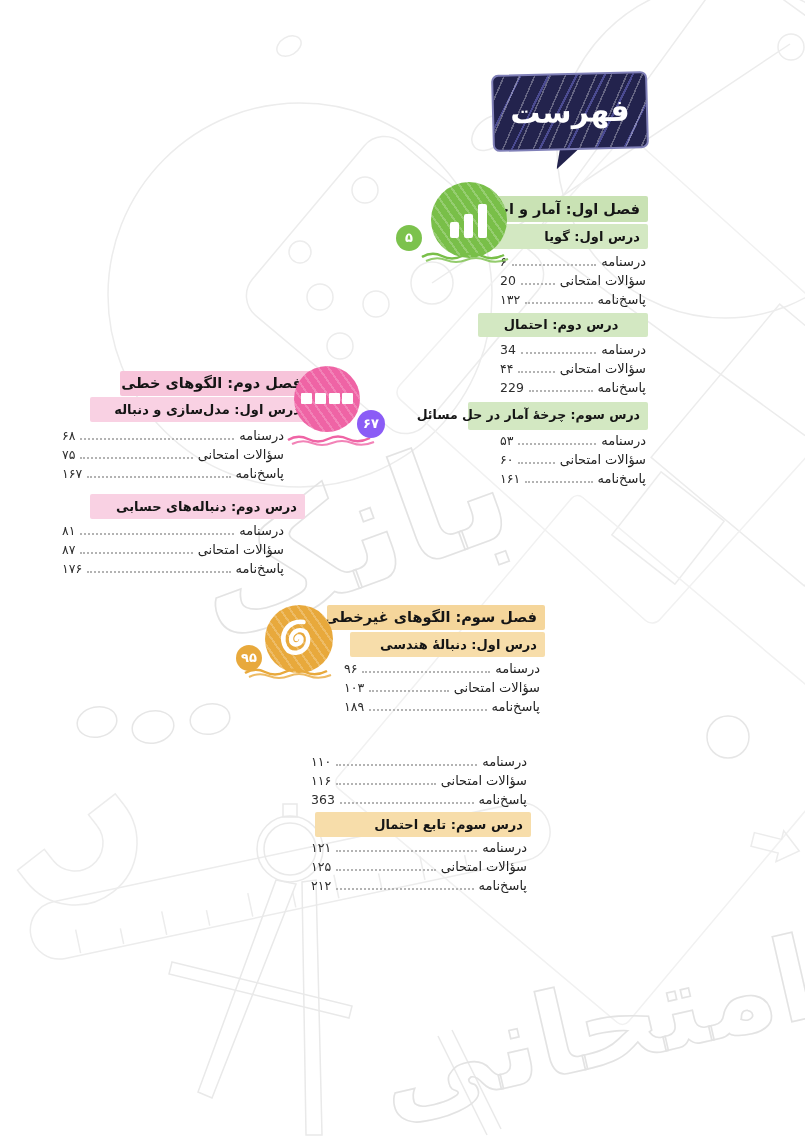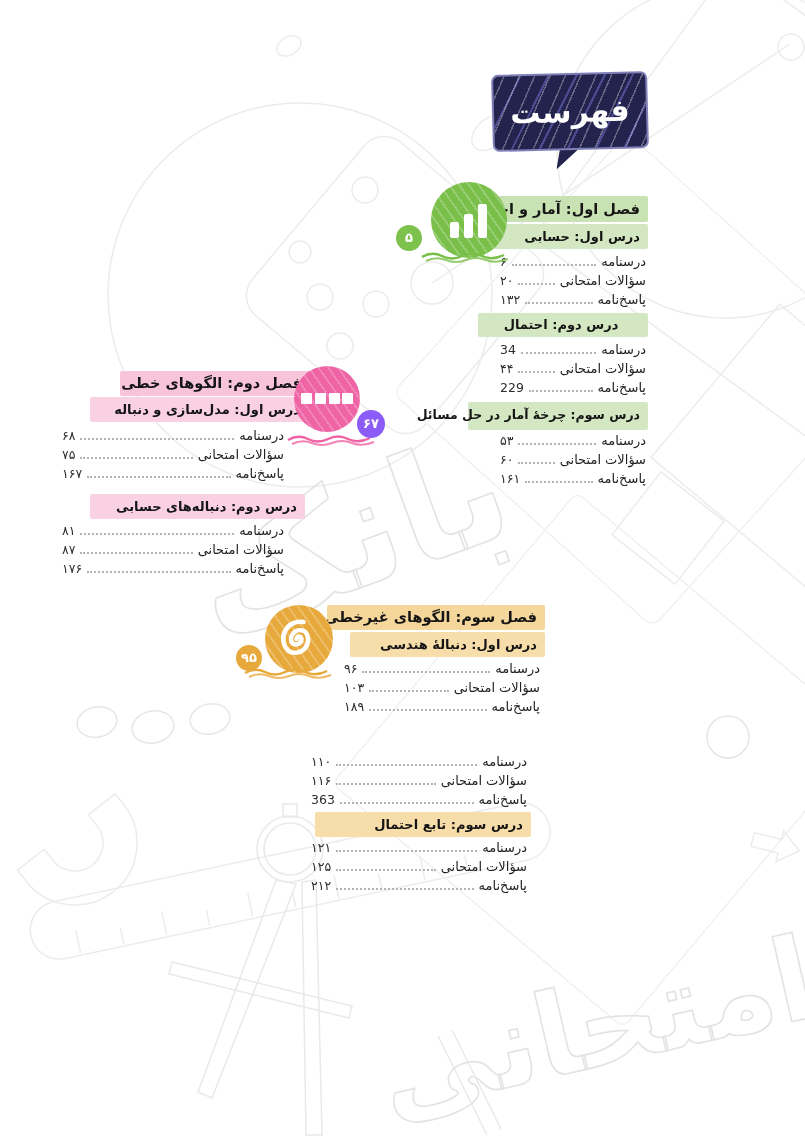--- a/index.html
+++ b/index.html
@@ -122,31 +122,31 @@
     </g>
   </svg>
 
   <div class="tail"></div>
   <div class="bubble">
     <span class="ttl">فهرست</span>
   </div>
 
   <div class="bar chbar g-d" style="left:482px;top:196px;width:166px;height:26px;line-height:26px;">فصل اول: آمار و احتمال</div>
 
-  <div class="bar lsbar g-l" style="left:455px;top:224px;width:193px;height:25px;line-height:25px;">درس اول: حسابی</div>
+  <div class="bar lsbar g-l" style="left:455px;top:224px;width:193px;height:25px;line-height:25px;">درس اول: گویا</div>
   <div class="entries" style="left:500px;top:252px;width:146px;">
     <div class="entry">
       <span class="lbl">درسنامه</span>
       <span class="dots"></span>
       <span class="num">۶</span>
       </div>
     <div class="entry">
       <span class="lbl">سؤالات امتحانی</span>
       <span class="dots"></span>
-      <span class="num">۲۰</span>
+      <span class="num">20</span>
       </div>
     <div class="entry">
       <span class="lbl">پاسخ‌نامه</span>
       <span class="dots"></span>
       <span class="num">۱۳۲</span>
       </div>
   </div>
 
   <div class="bar lsbar g-l" style="left:478px;top:313px;width:170px;height:24px;line-height:24px;text-align:center;">درس دوم: احتمال</div>
   <div class="entries" style="left:500px;top:340px;width:146px;">

